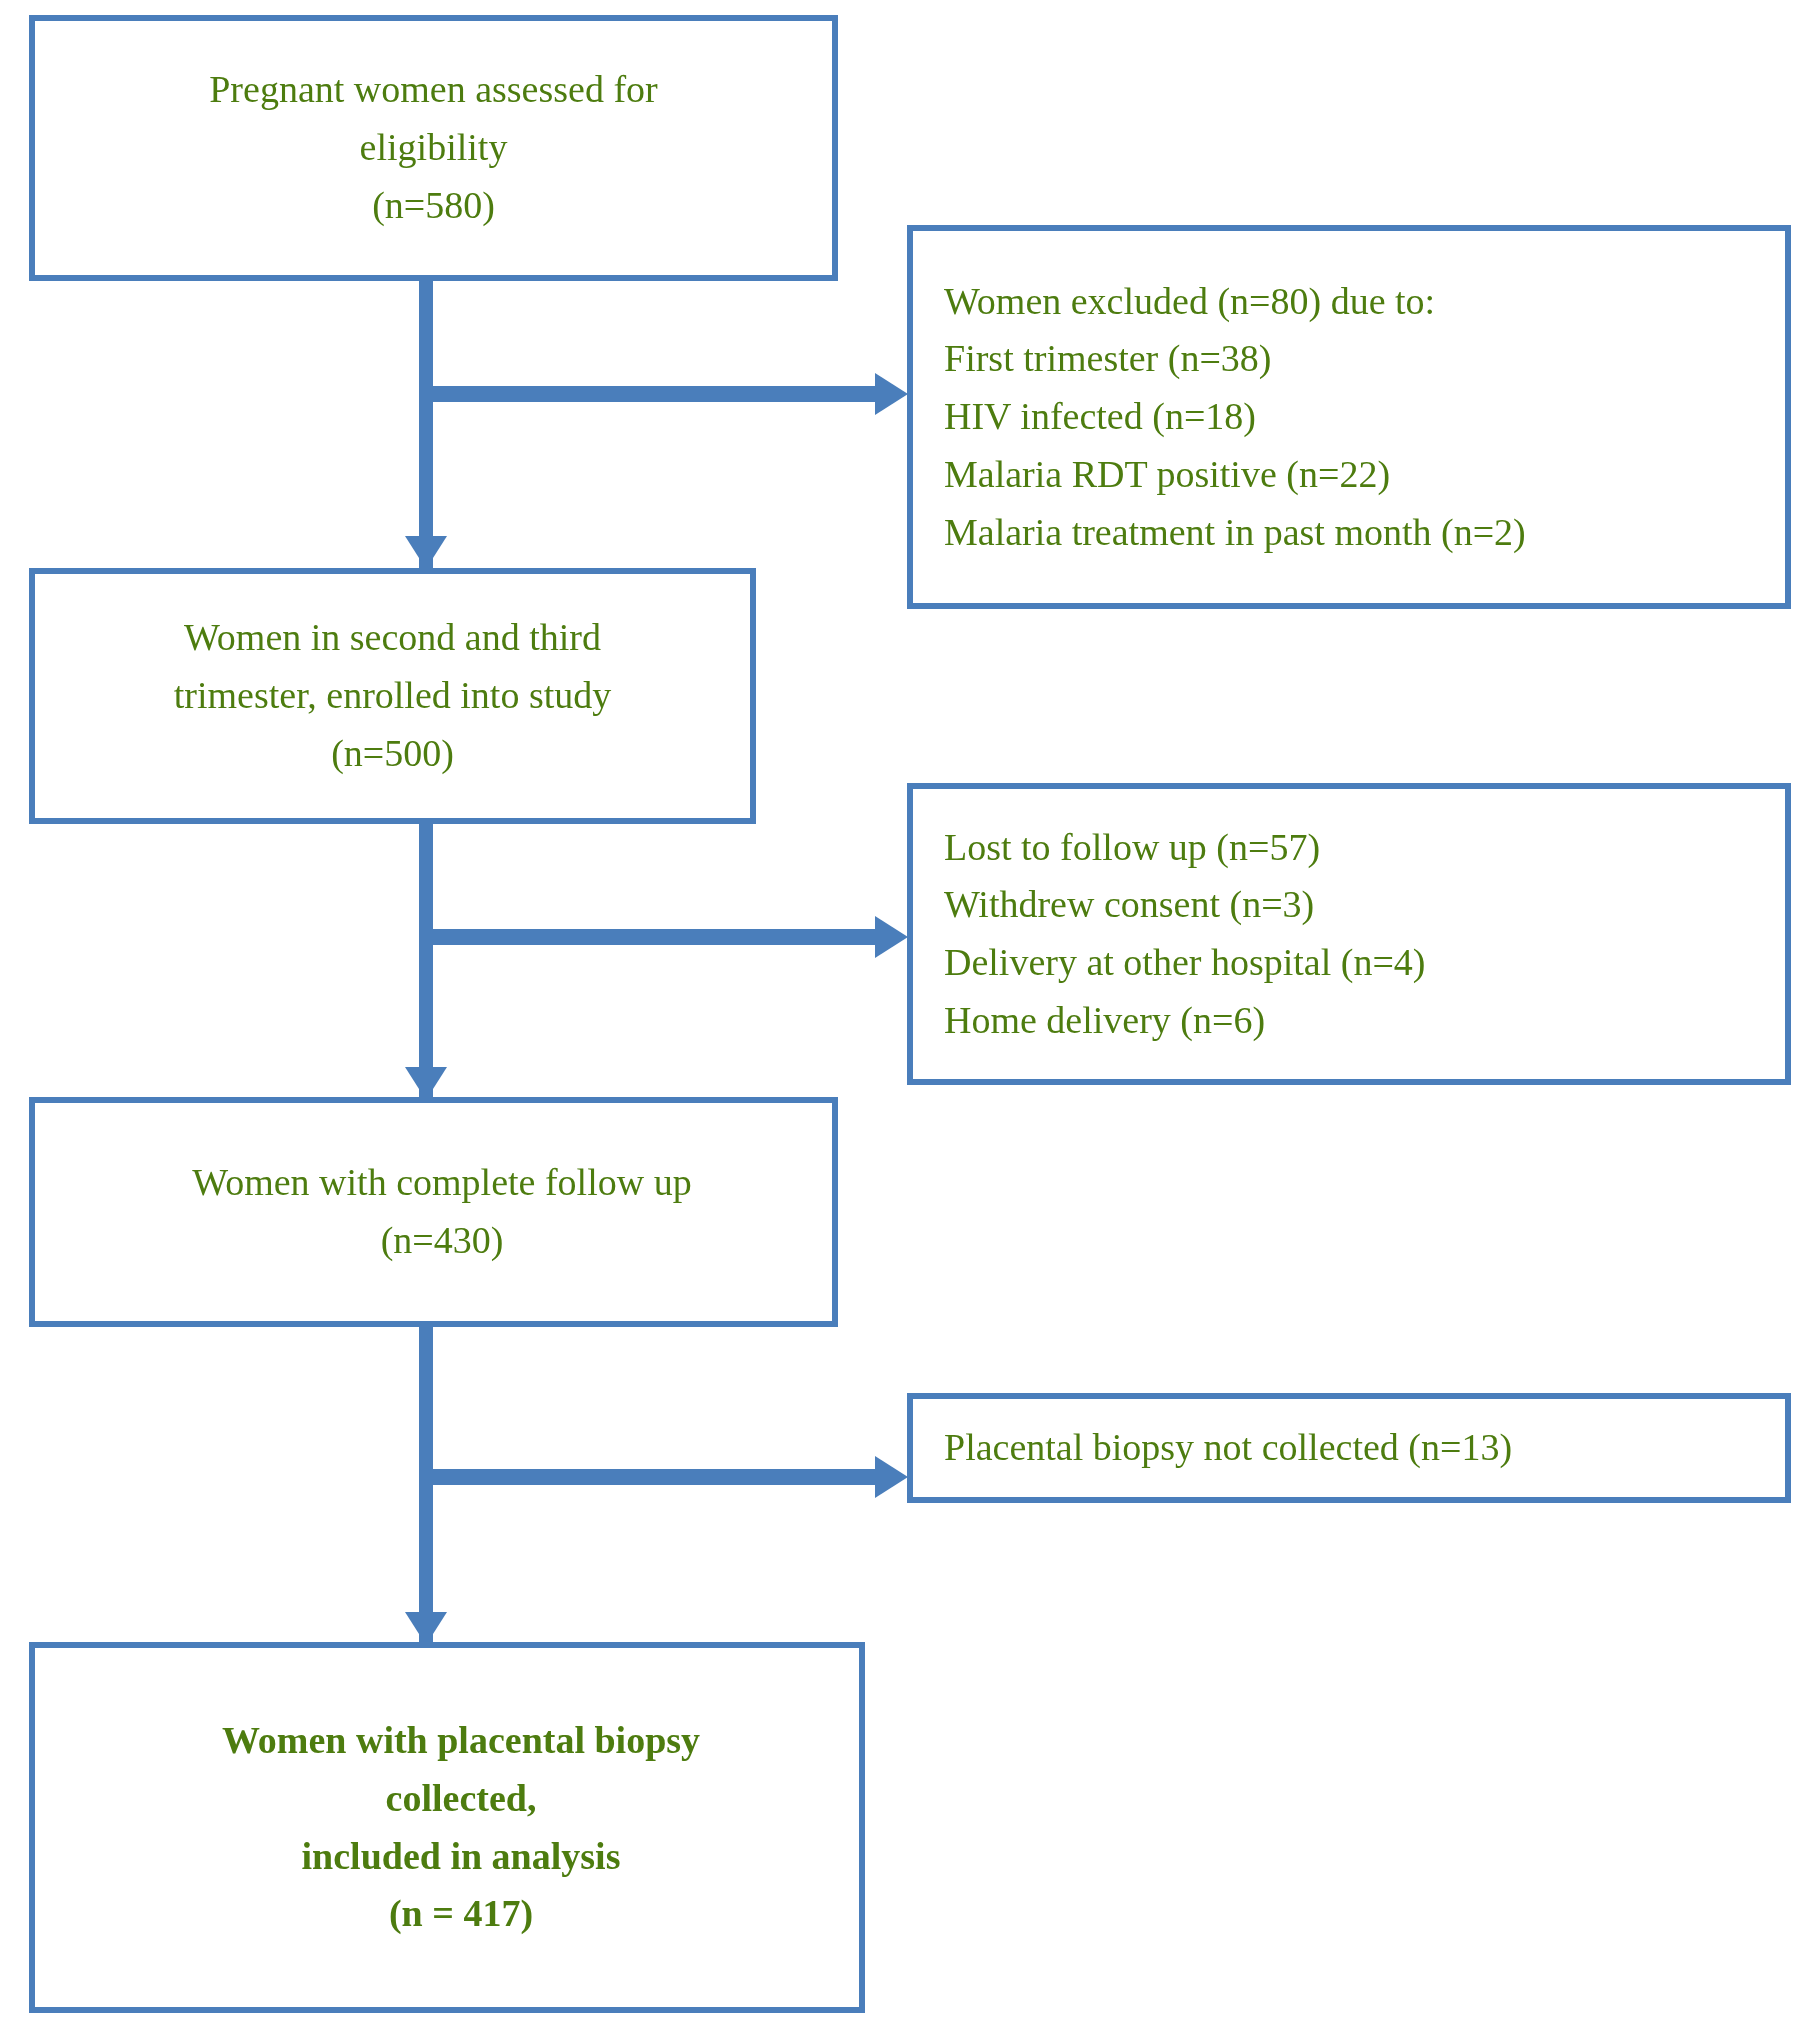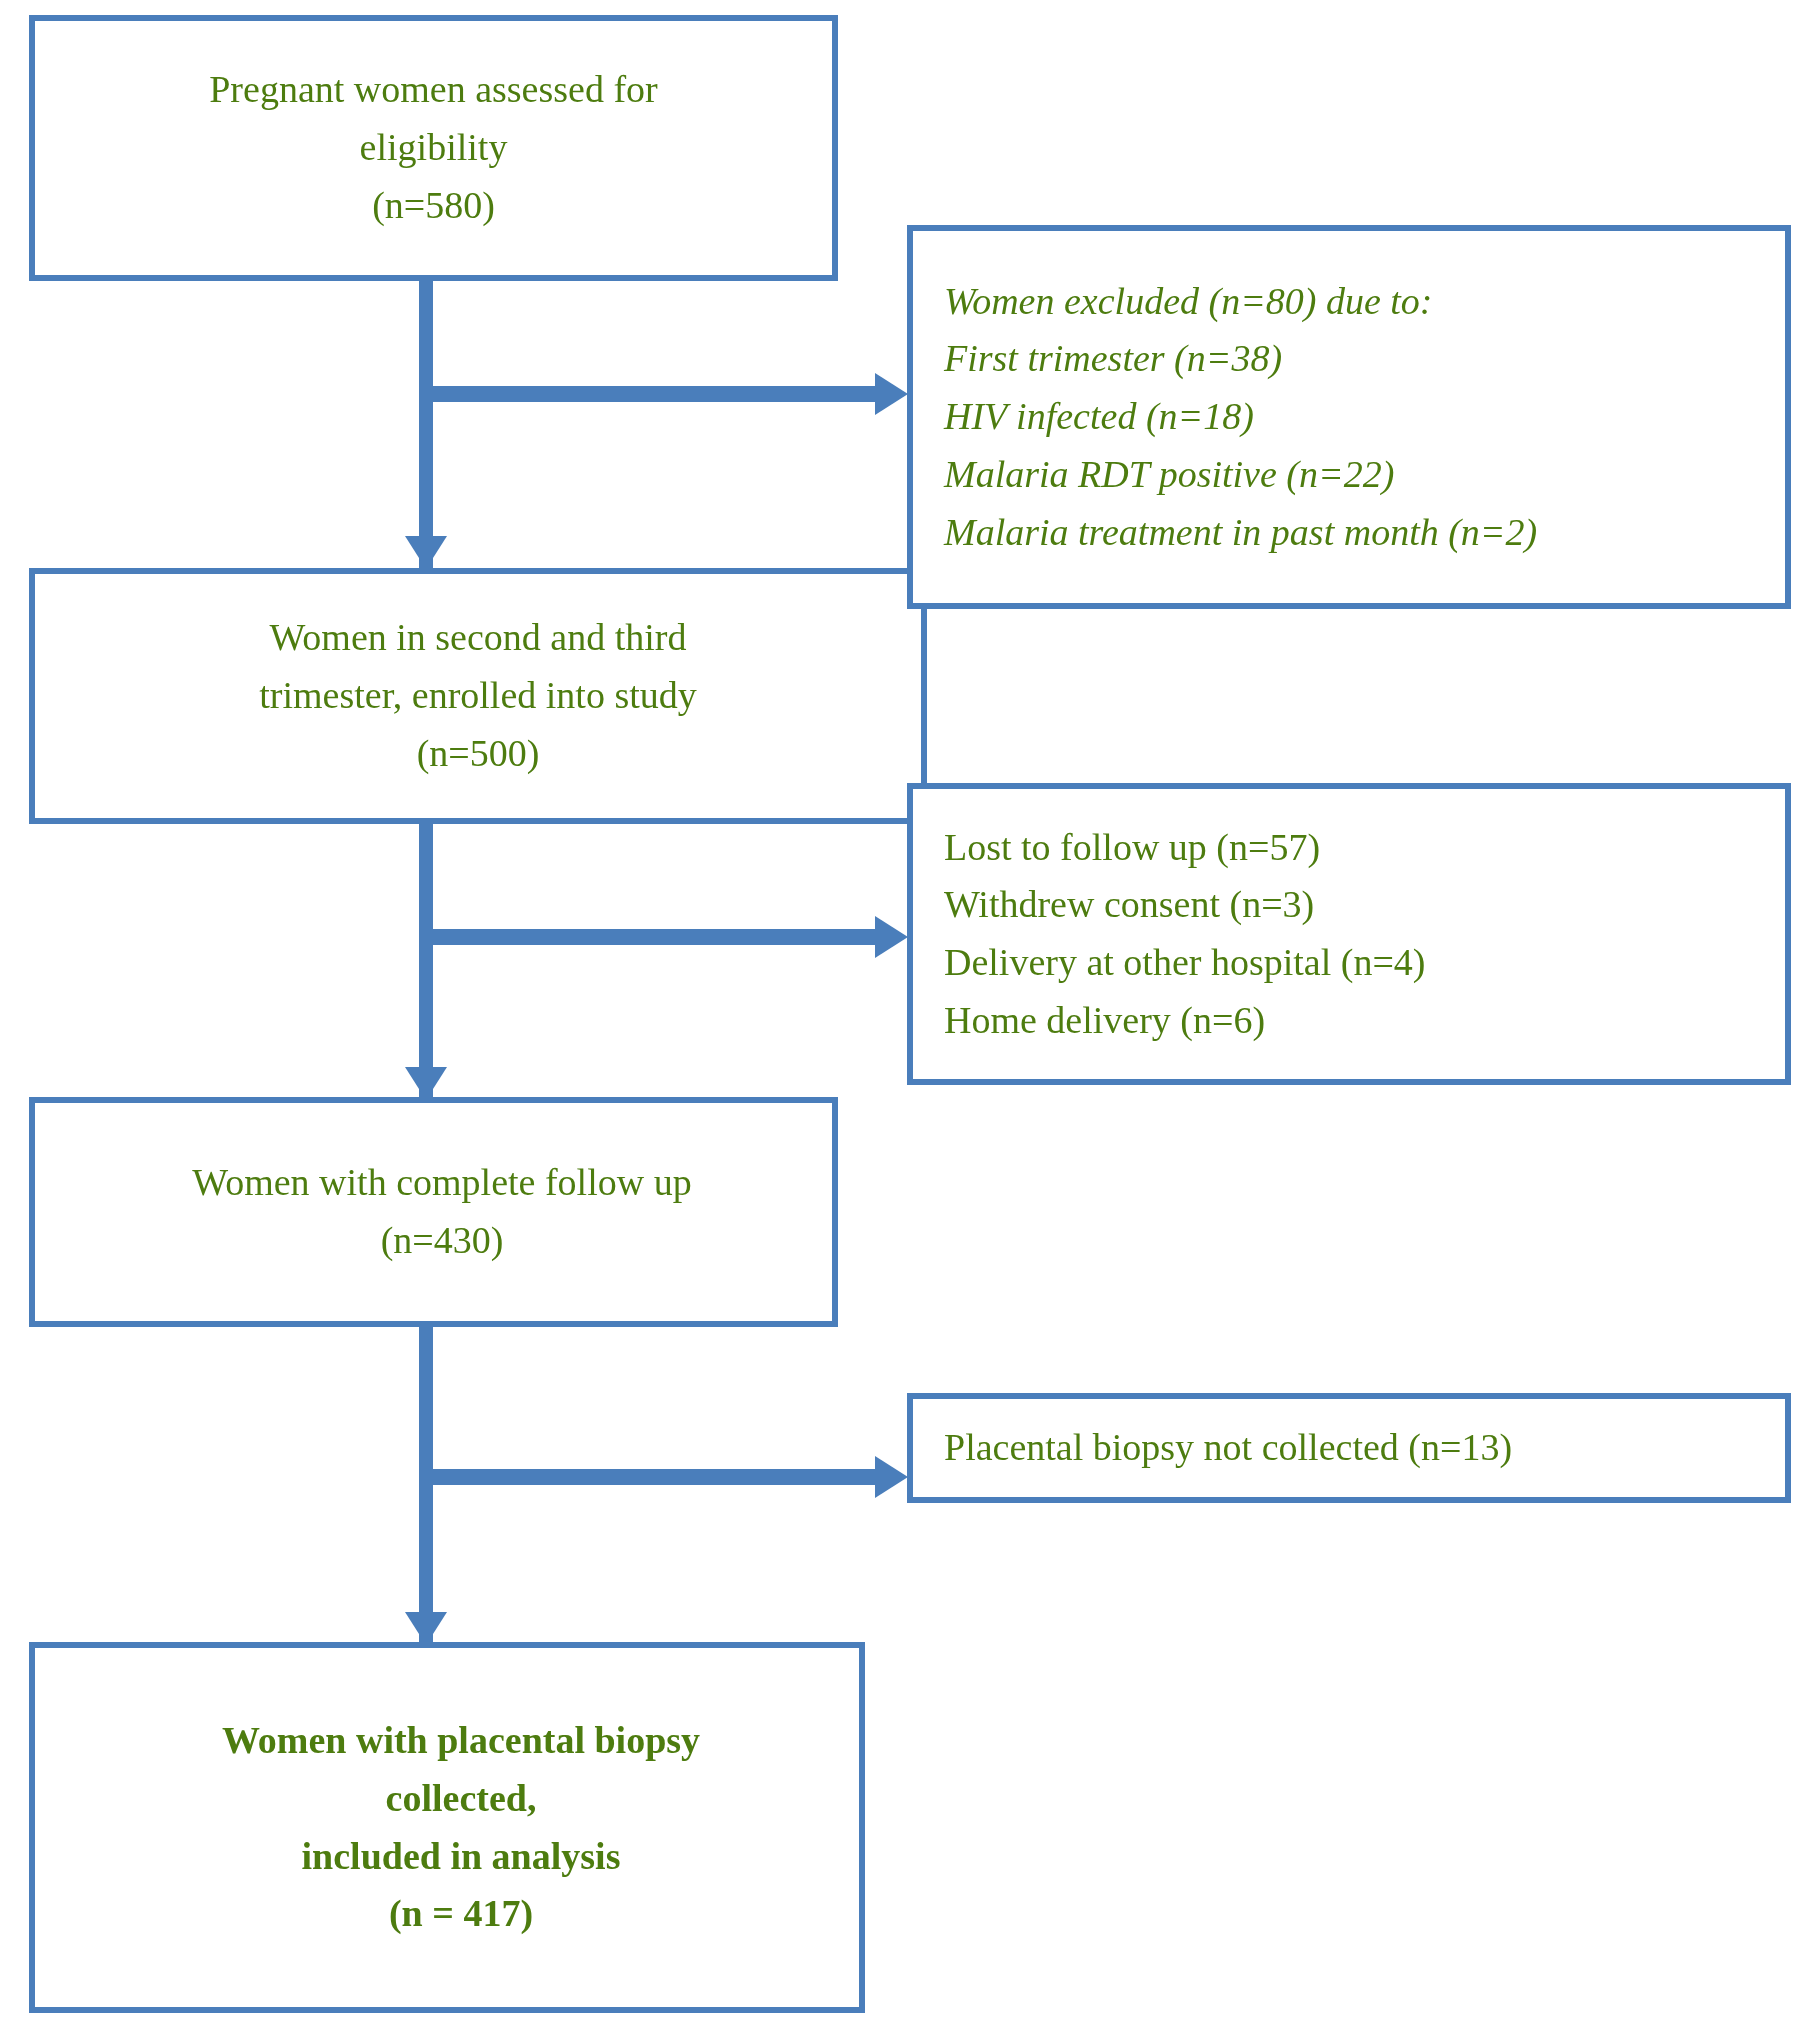--- a/index.html
+++ b/index.html
@@ -92,39 +92,39 @@
 
   <div class="hline" style="left:433px; top:1469px; width:450px; height:16px;"></div>
   <div class="arrow-right" style="left:875px; top:1456px;"></div>
 
   <div class="node-box centered" style="left:29px; top:15px; width:809px; height:266px;">
     <span class="node-line">Pregnant women assessed for</span>
     <span class="node-line">eligibility</span>
     <span class="node-line">(n=580)</span>
   </div>
 
-  <div class="node-box centered" style="left:29px; top:568px; width:898px; height:256px;">
+  <div class="node-box centered" style="left:29px; top:568px; width:727px; height:256px;">
     <span class="node-line">Women in second and third</span>
     <span class="node-line">trimester, enrolled into study</span>
     <span class="node-line">(n=500)</span>
   </div>
 
   <div class="node-box centered" style="left:29px; top:1097px; width:809px; height:230px;padding-left:17px;">
     <span class="node-line">Women with complete follow up</span>
     <span class="node-line">(n=430)</span>
   </div>
 
   <div class="node-box centered bold" style="left:29px; top:1642px; width:836px; height:371px;">
     <span class="node-line">Women with placental biopsy</span>
     <span class="node-line">collected,</span>
     <span class="node-line">included in analysis</span>
     <span class="node-line">(n = 417)</span>
   </div>
 
-  <div class="node-box lefted" style="left:907px; top:225px; width:884px; height:384px;font-style:italic;">
+  <div class="node-box lefted" style="left:907px; top:225px; width:884px; height:384px;">
     <span class="node-line">Women excluded (n=80) due to:</span>
     <span class="node-line">First trimester (n=38)</span>
     <span class="node-line">HIV infected (n=18)</span>
     <span class="node-line">Malaria RDT positive (n=22)</span>
     <span class="node-line">Malaria treatment in past month (n=2)</span>
   </div>
 
   <div class="node-box lefted" style="left:907px; top:783px; width:884px; height:302px;">
     <span class="node-line">Lost to follow up (n=57)</span>
     <span class="node-line">Withdrew consent (n=3)</span>

